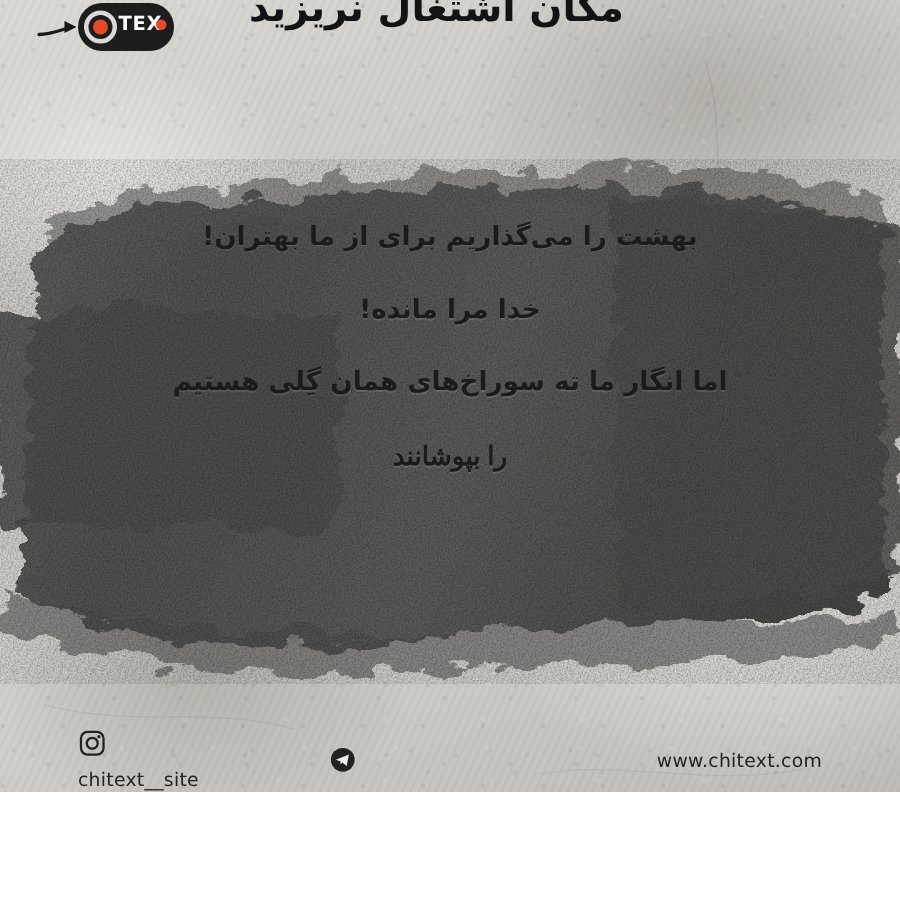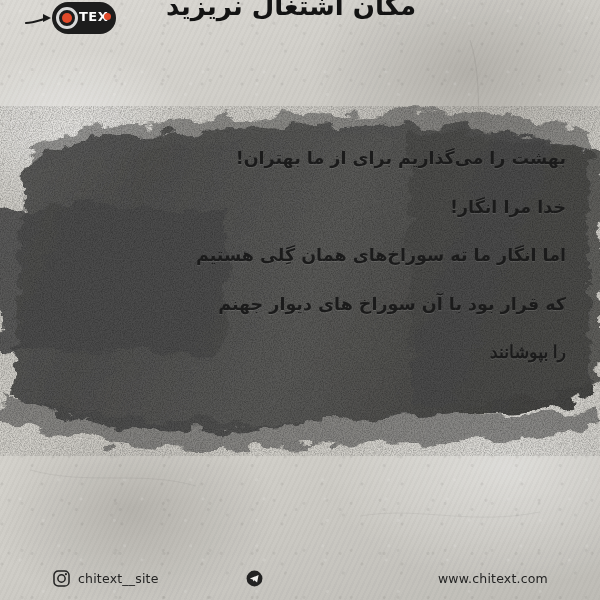--- a/index.html
+++ b/index.html
@@ -7,21 +7,21 @@
     padding: 0;
     background: #ffffff;
   }
   body {
     font-family: "DejaVu Sans", sans-serif;
   }
 
   #poster {
     position: relative;
     width: 600px;
-    height: 600px;
+    height: 528px;
     overflow: hidden;
     background-color: #cfcdc8;
     background-image:
       
       radial-gradient(ellipse 180px 120px at 12% 22%, rgba(255,255,255,0.45), rgba(255,255,255,0) 70%),
       radial-gradient(ellipse 220px 150px at 78% 12%, rgba(120,116,110,0.30), rgba(0,0,0,0) 72%),
       radial-gradient(ellipse 260px 170px at 85% 78%, rgba(255,255,255,0.38), rgba(255,255,255,0) 70%),
       radial-gradient(ellipse 200px 140px at 22% 85%, rgba(110,106,100,0.28), rgba(0,0,0,0) 72%),
       radial-gradient(ellipse 140px 90px at 50% 55%, rgba(255,255,255,0.20), rgba(255,255,255,0) 70%),
       linear-gradient(160deg, #dbd9d4 0%, #c9c7c1 35%, #d4d2cc 60%, #bdbbb5 100%);
@@ -63,21 +63,21 @@
     height: 372px;
     pointer-events: none;
   }
 
   .quote-wrap {
     position: absolute;
     left: 0;
     right: 0;
     top: 150px;
     padding: 0 34px;
-    text-align: right;
+    text-align: center;
     direction: rtl;
   }
   .quote-line {
     font-family: "DejaVu Sans", sans-serif;
     font-weight: bold;
     font-size: 17.5px;
     line-height: 1.0;
     color: #1b1b1b;
     margin: 0 0 31px 0;
     letter-spacing: 0px;
@@ -181,22 +181,23 @@
     align-items: center;
     padding: 0 52px 0 52px;
     box-sizing: border-box;
     color: #2a2a2a;
     font-family: "DejaVu Sans", sans-serif;
     font-size: 12.5px;
     direction: ltr;
   }
   .foot-item {
     display: flex;
-    align-items: center;
+    align-items: flex-start;
     gap: 7px;
+    flex-direction: column;
   }
   .foot-item.ig { flex: 0 0 auto; }
   .spacer1 { width: 86px; }
   .spacer2 { flex: 1 1 auto; }
   .foot-label { letter-spacing: 0.2px; color: #232323; }
   .website { letter-spacing: 0.2px; color: #232323; font-size: 12.5px; }
   .ico { width: 19px; height: 19px; display: block; }
 </style>
 </head>
 <body>
@@ -254,23 +255,22 @@
       <span class="ring"></span>
       <span class="wordmark">TEX</span>
       <span class="dot"></span>
     </div>
   </div>
 
   <div id="headline">مکان اشتغال نریزید</div>
 
   <div class="quote-wrap">
     <p class="quote-line">بهشت را می‌گذاریم برای از ما بهتران!</p>
-    <p class="quote-line">خدا مرا انگار!</p>
+    <p class="quote-line">خدا مرا مانده!</p>
     <p class="quote-line">اما انگار ما ته سوراخ‌های همان گِلی هستیم</p>
-    <p class="quote-line">که قرار بود با آن سوراخ های دیوار جهنم</p>
     <p class="quote-line">را بپوشانند</p>
   </div>
 
   <div id="footer">
     <div class="foot-item ig">
       <svg class="ico" viewBox="0 0 24 24">
         <rect x="2.5" y="2.5" width="19" height="19" rx="5.5" ry="5.5" fill="none" stroke="#222" stroke-width="1.9"></rect>
         <circle cx="12" cy="12" r="4.6" fill="none" stroke="#222" stroke-width="1.9"></circle>
         <circle cx="17.6" cy="6.5" r="1.35" fill="#222"></circle>
       </svg>

